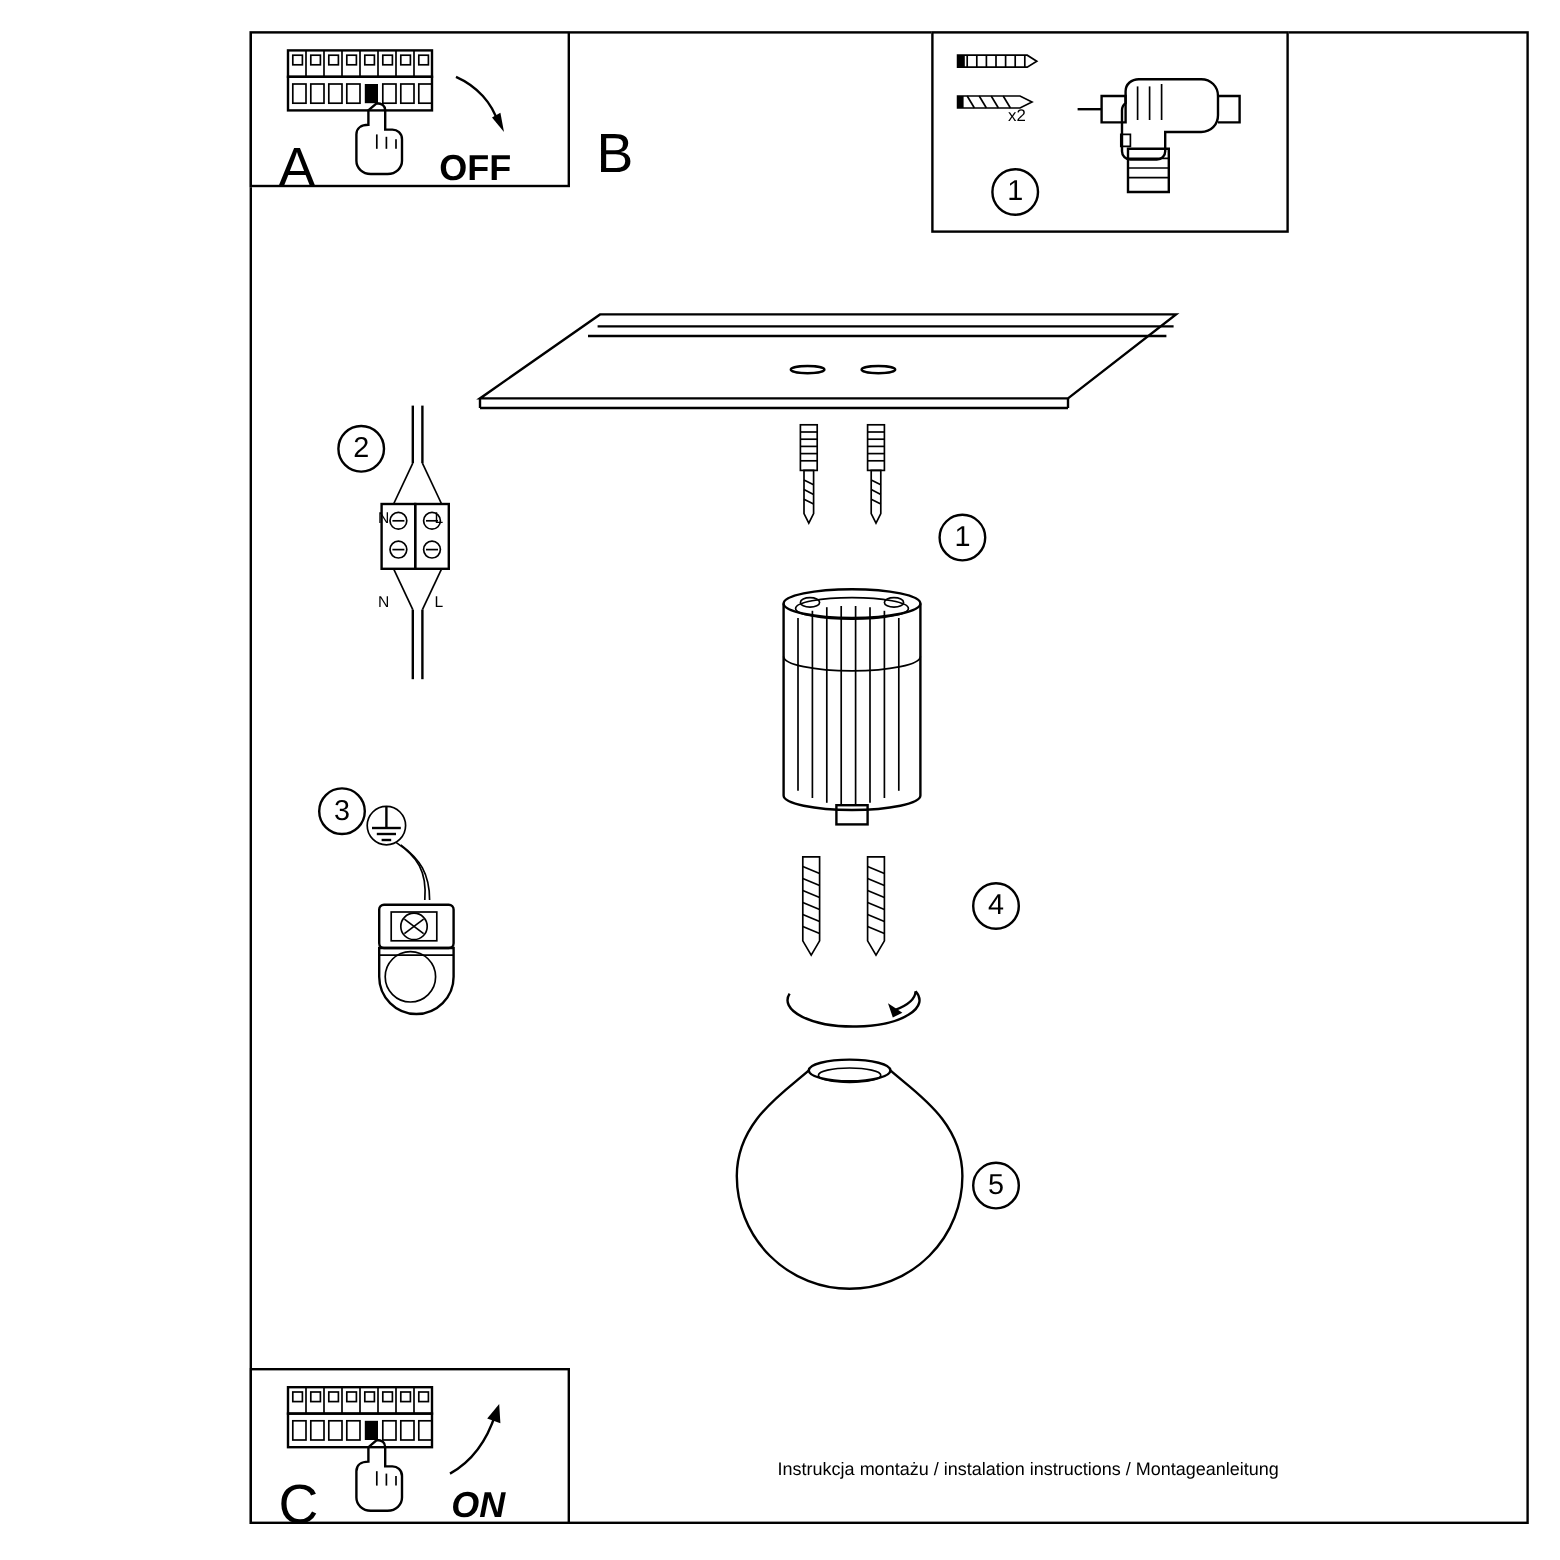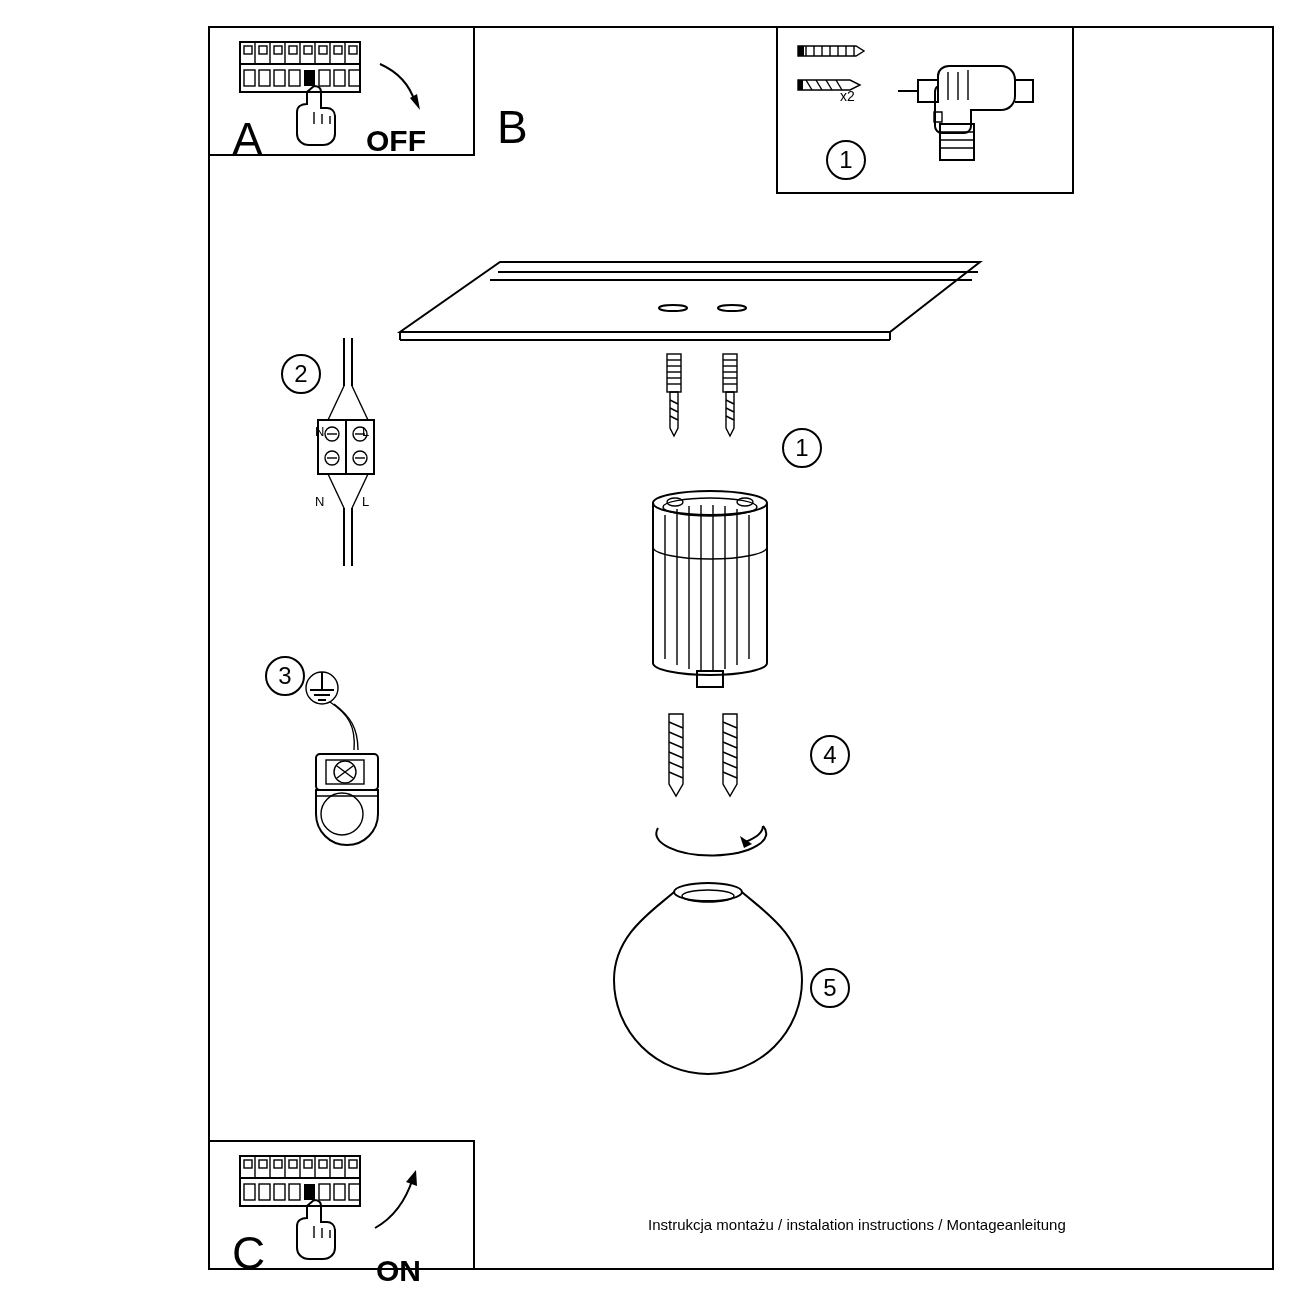--- a/index.html
+++ b/index.html
@@ -399,20 +399,20 @@
         <line class="st-thin" x1="104" y1="84" x2="104" y2="96"></line>
         <line class="st-thin" x1="112" y1="86" x2="112" y2="96"></line>
         <line class="st-thin" x1="120" y1="88" x2="120" y2="96"></line>
       </g>
       <g>
         <path class="st" d="M165 86 C183 76 196 58 203 36"></path>
         <polygon class="st-fill" points="196,40 206,28 207,44"></polygon>
       </g>
     </svg>
     <div class="abs big-letter" style="left:22px; top:88px;">C</div>
-    <div class="abs label-off-on" style="left:166px; top:112px;">ON</div>
+    <div class="abs label-off-on" style="left:166px; top:96px;font-style:italic;">ON</div>
   </div>
 
   <div class="abs" style="left:648px; top:1212px;">
     <div class="footer-text">Instrukcja montażu / instalation instructions / Montageanleitung</div>
   </div>
 
 </div>
 
 </body></html>

